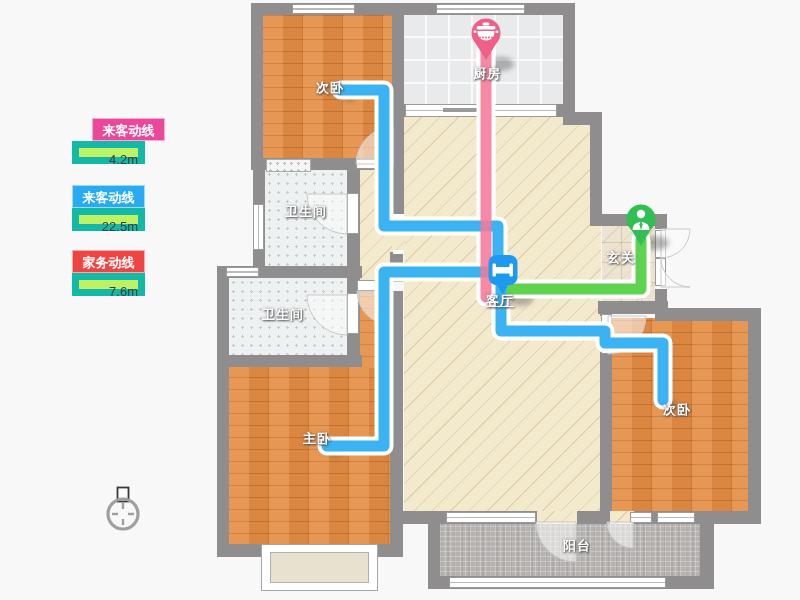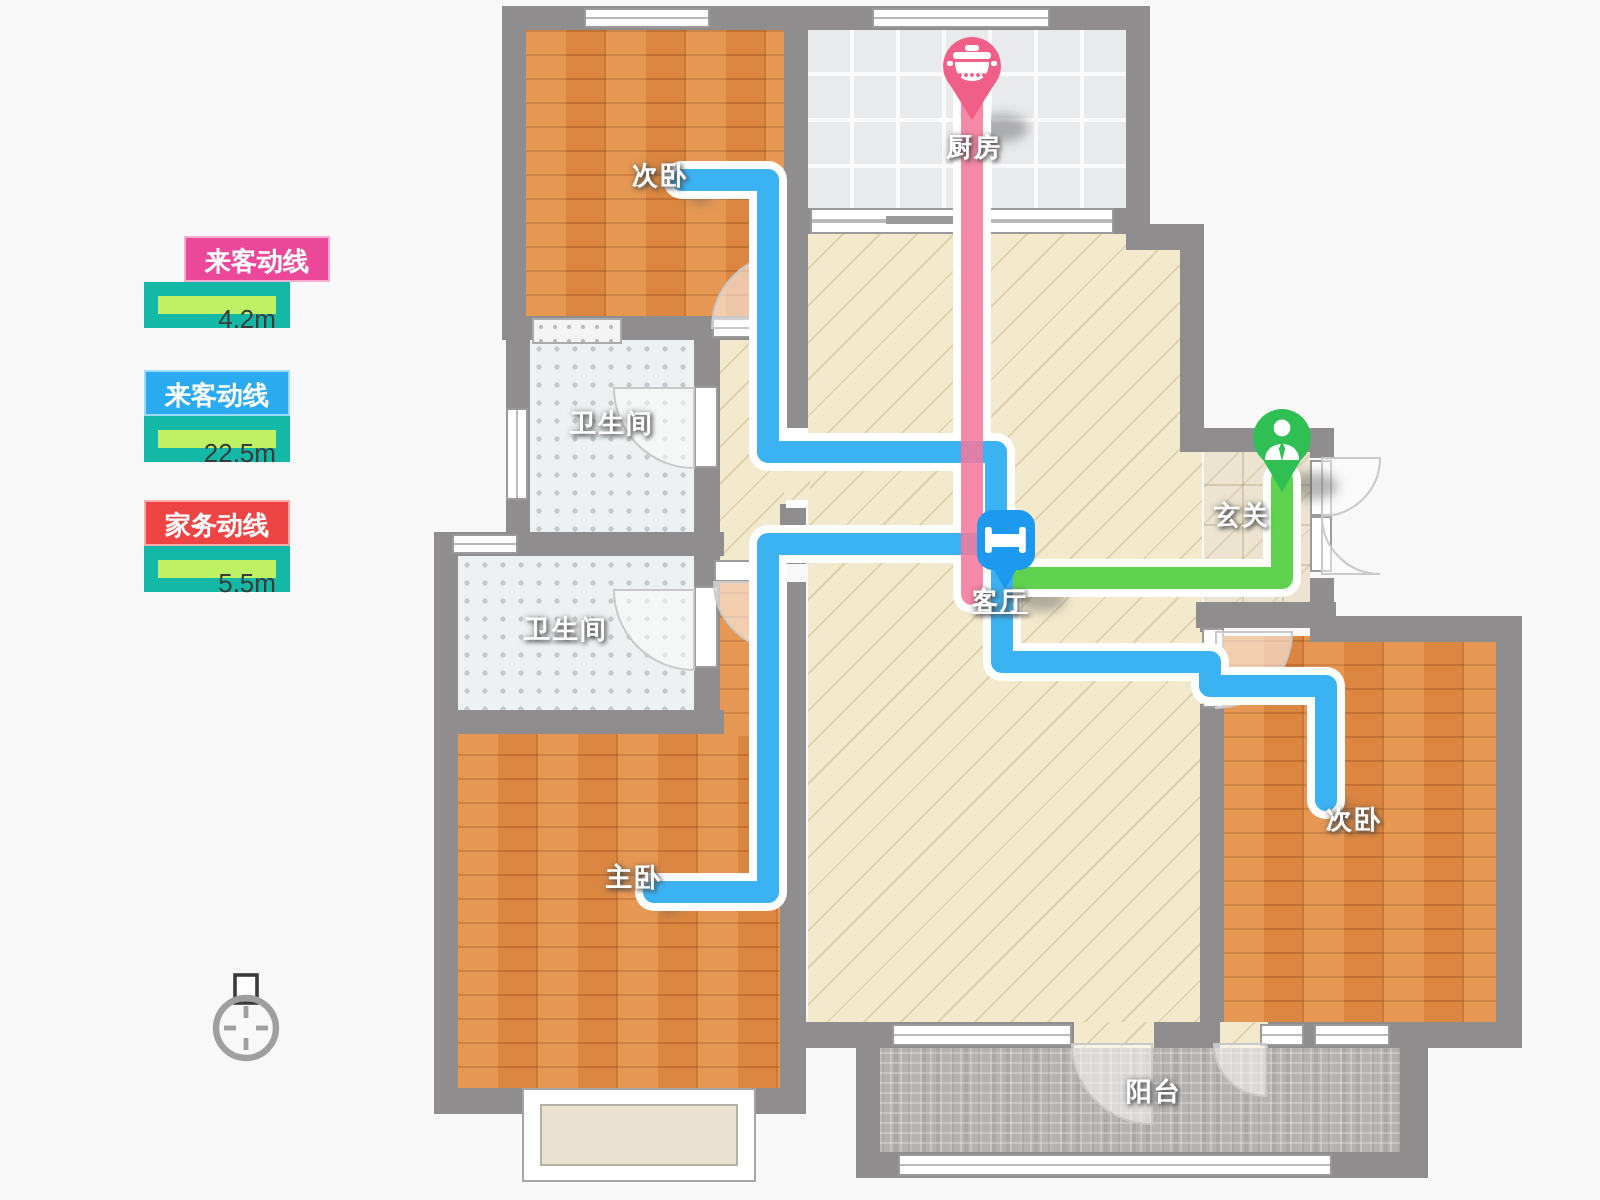--- a/index.html
+++ b/index.html
@@ -234,16 +234,16 @@
   <div class="rlabel" style="left:317px;top:439px;">主卧</div>
   <div class="rlabel" style="left:677px;top:410px;">次卧</div>
   <div class="rlabel" style="left:577px;top:546px;">阳台</div>
 
   <div>
     <div class="lg-label" style="top: 118px; background: #ec4899; margin-left: 20px;">来客动线</div>
     <div class="lg-value" style="top:141px;">4.2m</div>
     <div class="lg-label" style="top: 185px; background: rgb(42, 170, 240);">来客动线</div>
     <div class="lg-value" style="top:208px;">22.5m</div>
     <div class="lg-label" style="top: 250px; background: #ef4444;">家务动线</div>
-    <div class="lg-value" style="top:273px;">5.5m</div>
+    <div class="lg-value" style="top:273px;">7.6m</div>
   </div>
 
 </div>
 
 </body></html>

